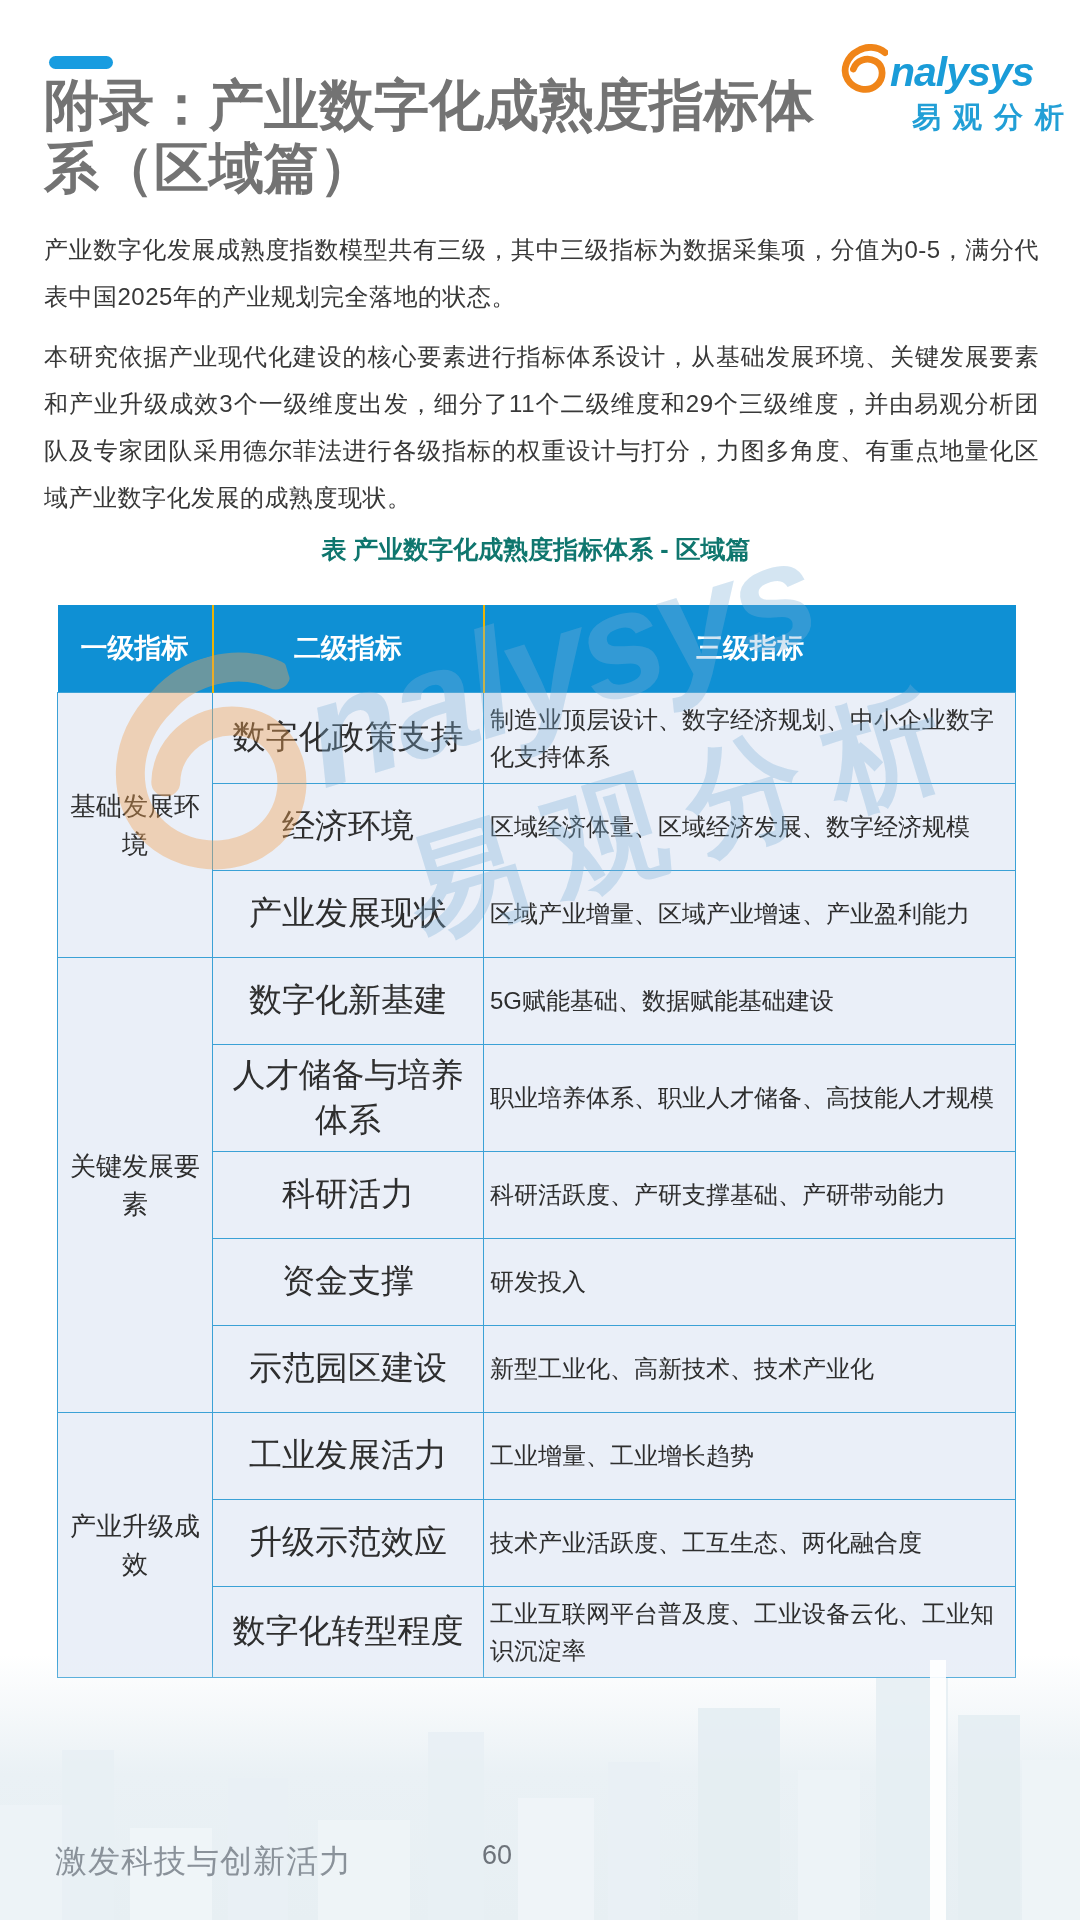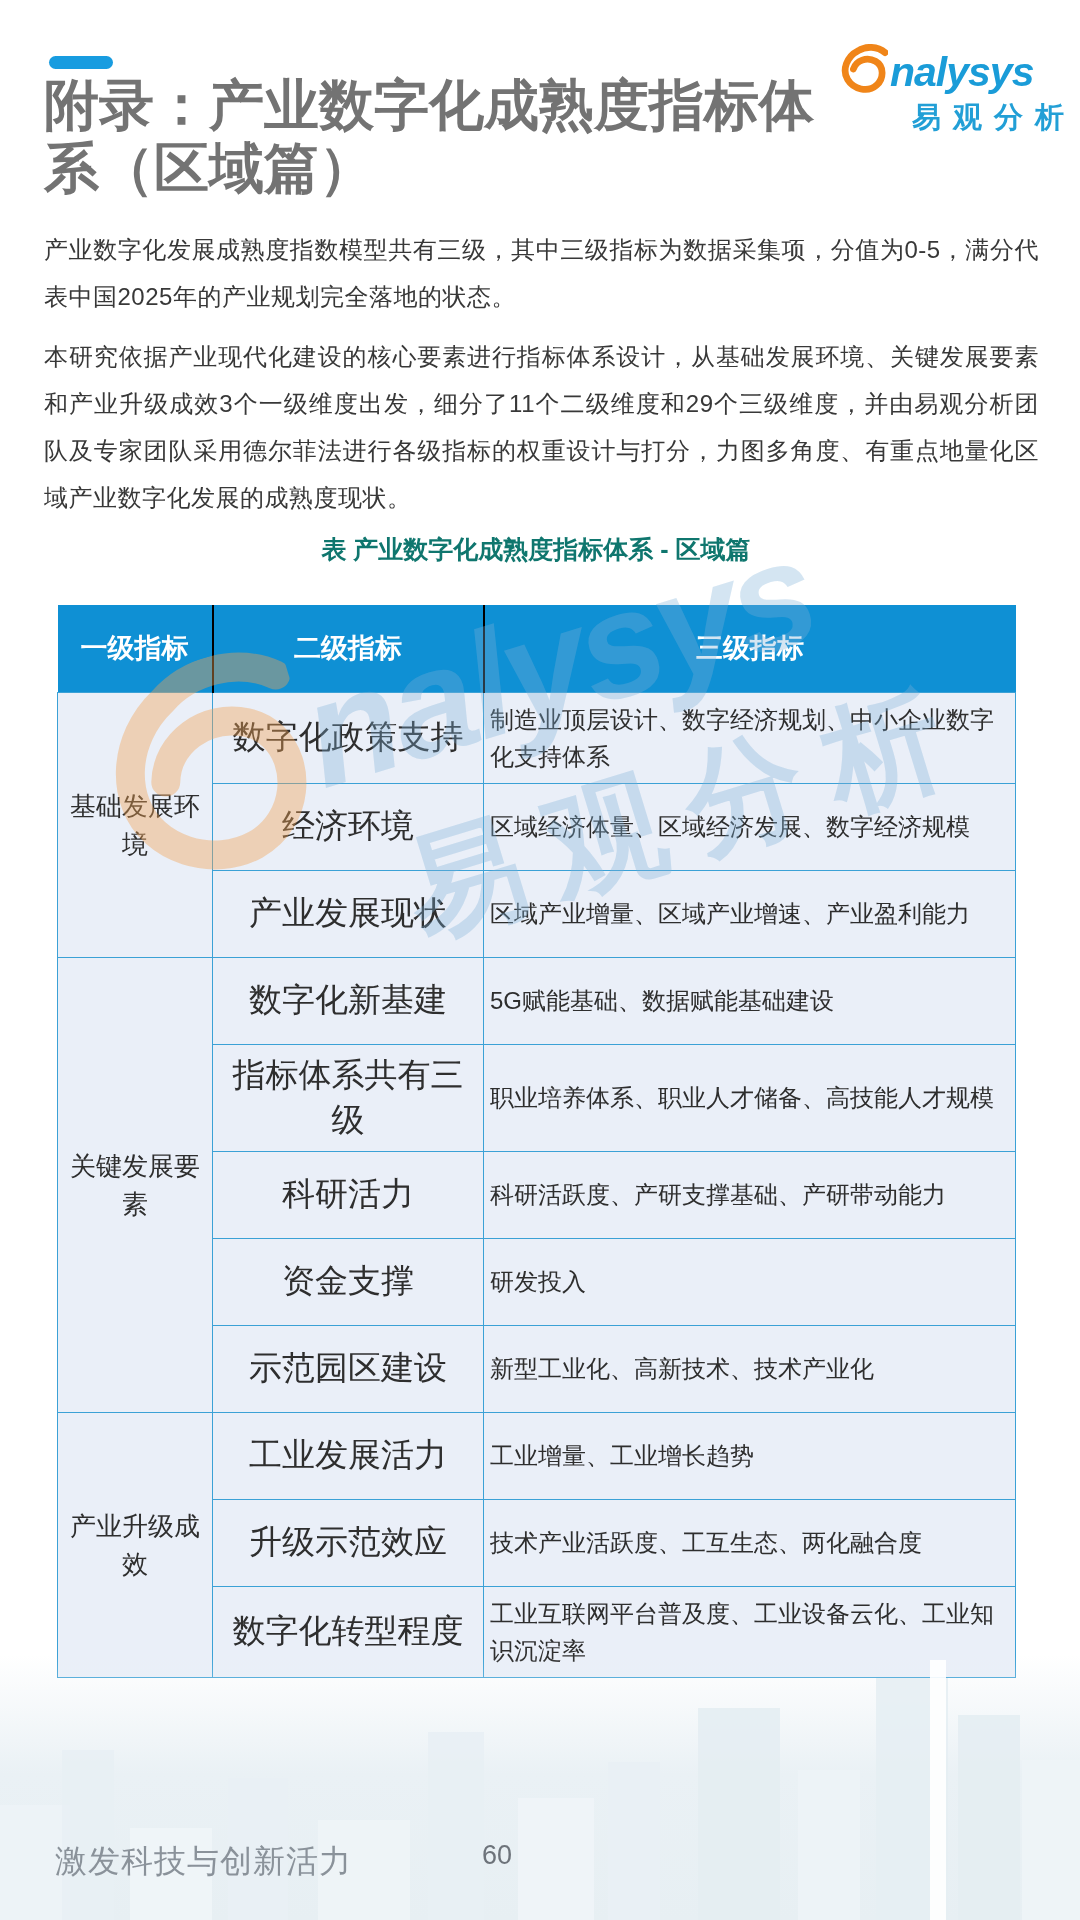--- a/index.html
+++ b/index.html
@@ -44,21 +44,21 @@
     position:absolute;left:57px;top:605px;width:958px;
     border-collapse:collapse;table-layout:fixed;
   }
   table.indicator col.c1{width:155px;}
   table.indicator col.c2{width:271px;}
   table.indicator col.c3{width:532px;}
   table.indicator th{
     height:84px;background:#0f90d4;color:#ffffff;font-size:27px;font-weight:700;
     text-align:center;vertical-align:middle;border:none;padding:0;
   }
-  table.indicator th.sep{border-right:2px solid #000000;}
+  table.indicator th.sep{border-right:2px solid #eab308;}
   table.indicator td{
     background:#eaeff8;border:1px solid #3ba1d6;vertical-align:middle;
     color:#2e2e2e;padding:8px 6px;
   }
   table.indicator tr{height:87px;}
   td.lv1{text-align:center;font-size:26px;line-height:38px;color:#2b2b2b;}
   td.lv2{text-align:center;font-size:33px;}
   td.lv3{text-align:left;font-size:24px;line-height:37px;padding-left:18px;padding-right:6px;}
 
   .footnote{
@@ -167,21 +167,21 @@
         <td class="lv2">产业发展现状</td>
         <td class="lv3">区域产业增量、区域产业增速、产业盈利能力</td>
       </tr>
 
       <tr>
         <td class="lv1" rowspan="5">关键发展要素</td>
         <td class="lv2">数字化新基建</td>
         <td class="lv3">5G赋能基础、数据赋能基础建设</td>
       </tr>
       <tr>
-        <td class="lv2">指标体系共有三级</td>
+        <td class="lv2">人才储备与培养体系</td>
         <td class="lv3">职业培养体系、职业人才储备、高技能人才规模</td>
       </tr>
       <tr>
         <td class="lv2">科研活力</td>
         <td class="lv3">科研活跃度、产研支撑基础、产研带动能力</td>
       </tr>
       <tr>
         <td class="lv2">资金支撑</td>
         <td class="lv3">研发投入</td>
       </tr>

